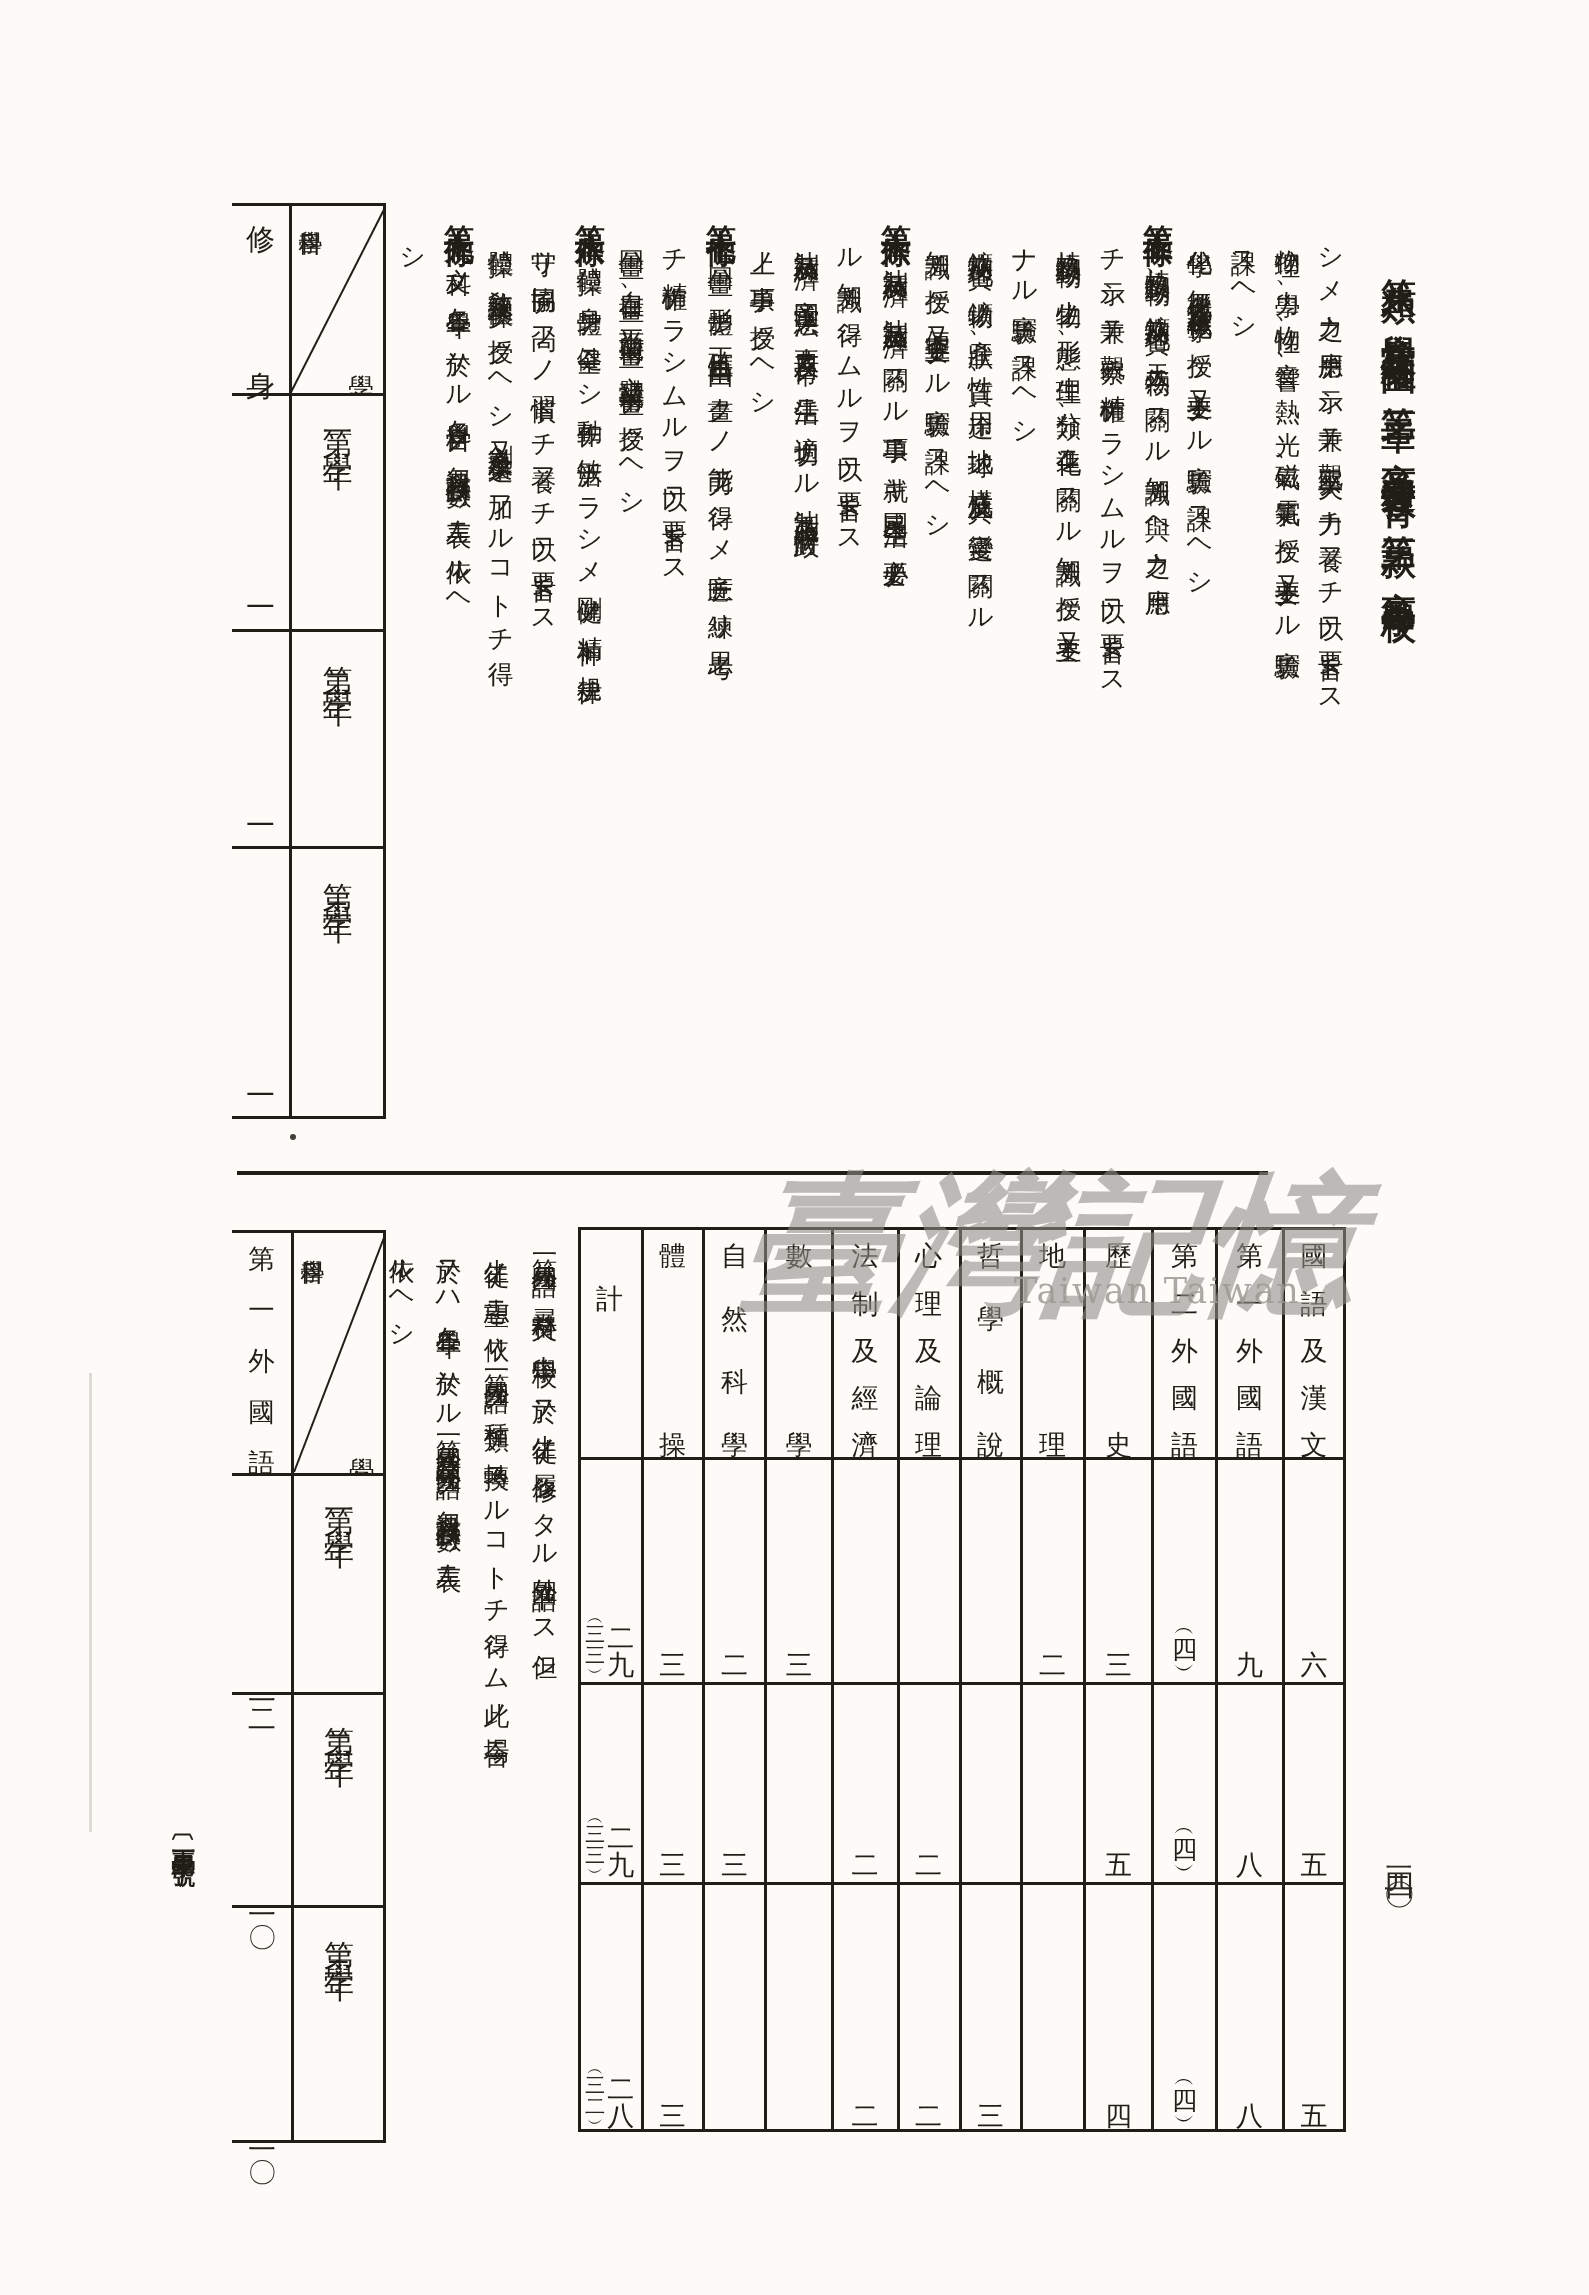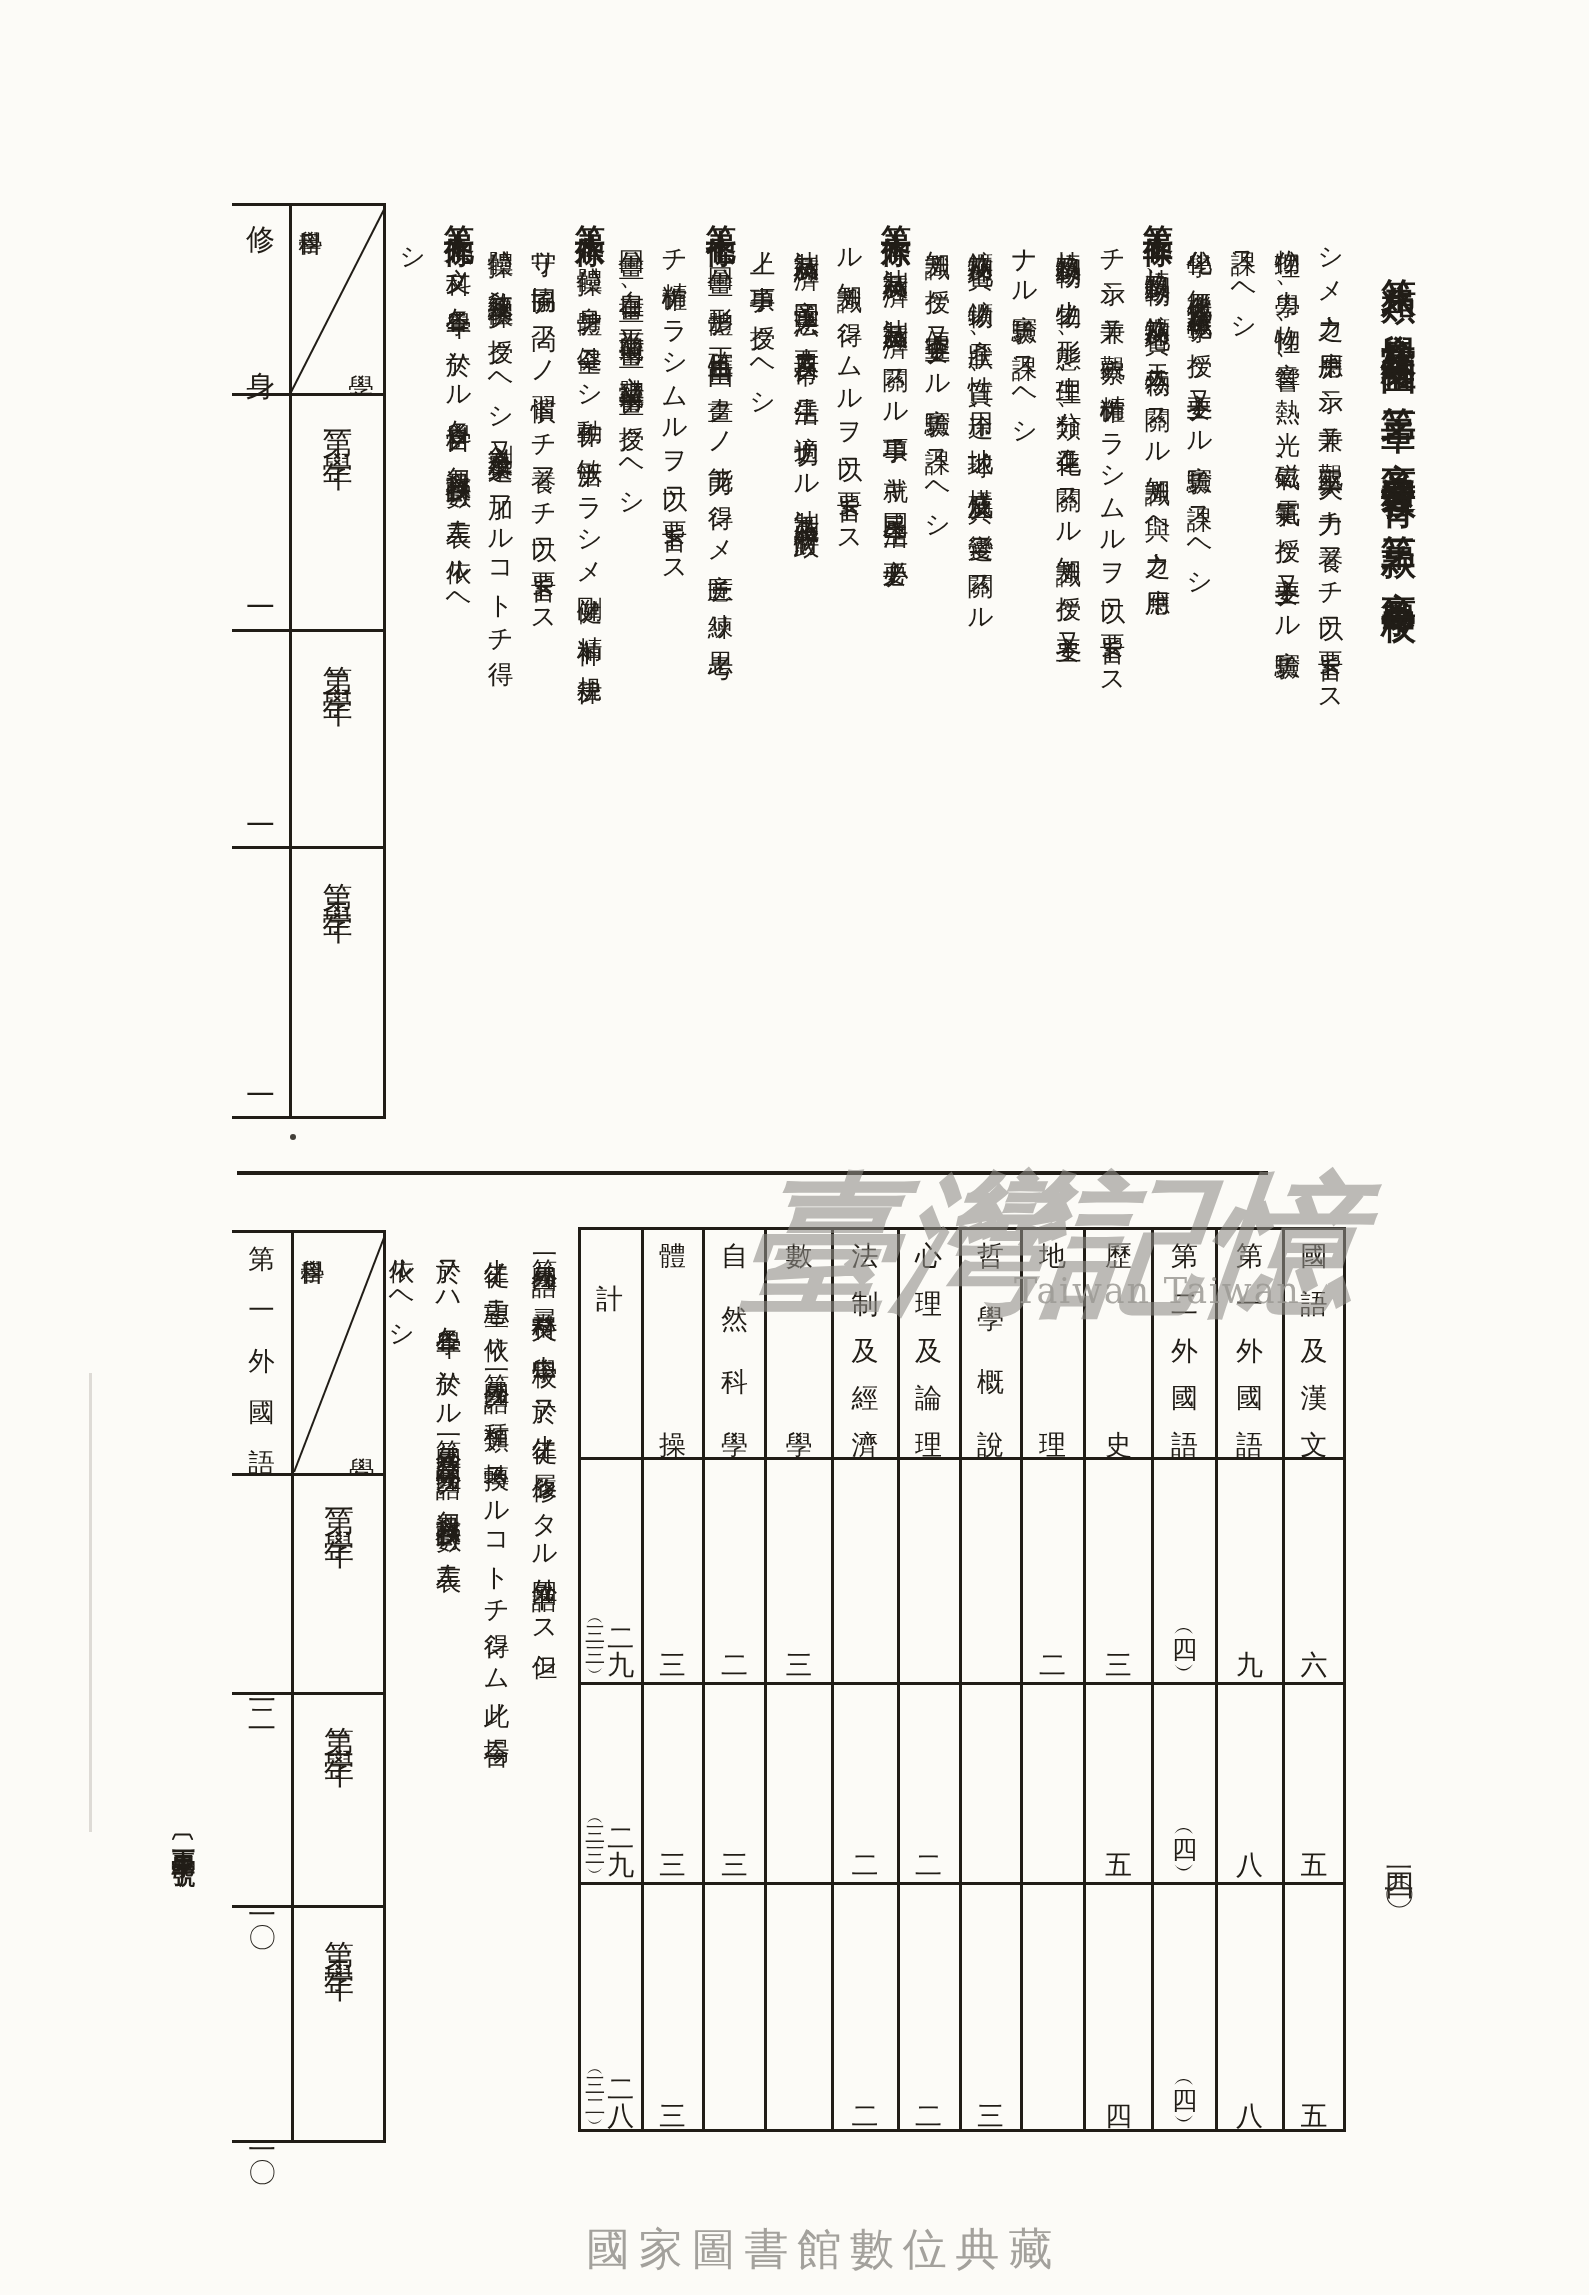--- a/index.html
+++ b/index.html
@@ -478,17 +478,16 @@
       <div class="vnum">一〇</div>
       </div>
   </div>
 
   <div class="vcol stamp" style="left:170px;top:1826px;">〔臺學一號〕</div>
 
   <div class="vcol pagenum" style="left:1383px;top:1843px;">三四〇</div>
 
   <div class="wm-cjk">臺灣記憶</div>
   <div class="wm-latin">Taiwan Taiwan</div>
-  <div class="wm-footer">國家圖書館數位典藏</div>
 
   <div class="folds"></div>
 </div>
 
 
 </body></html>

